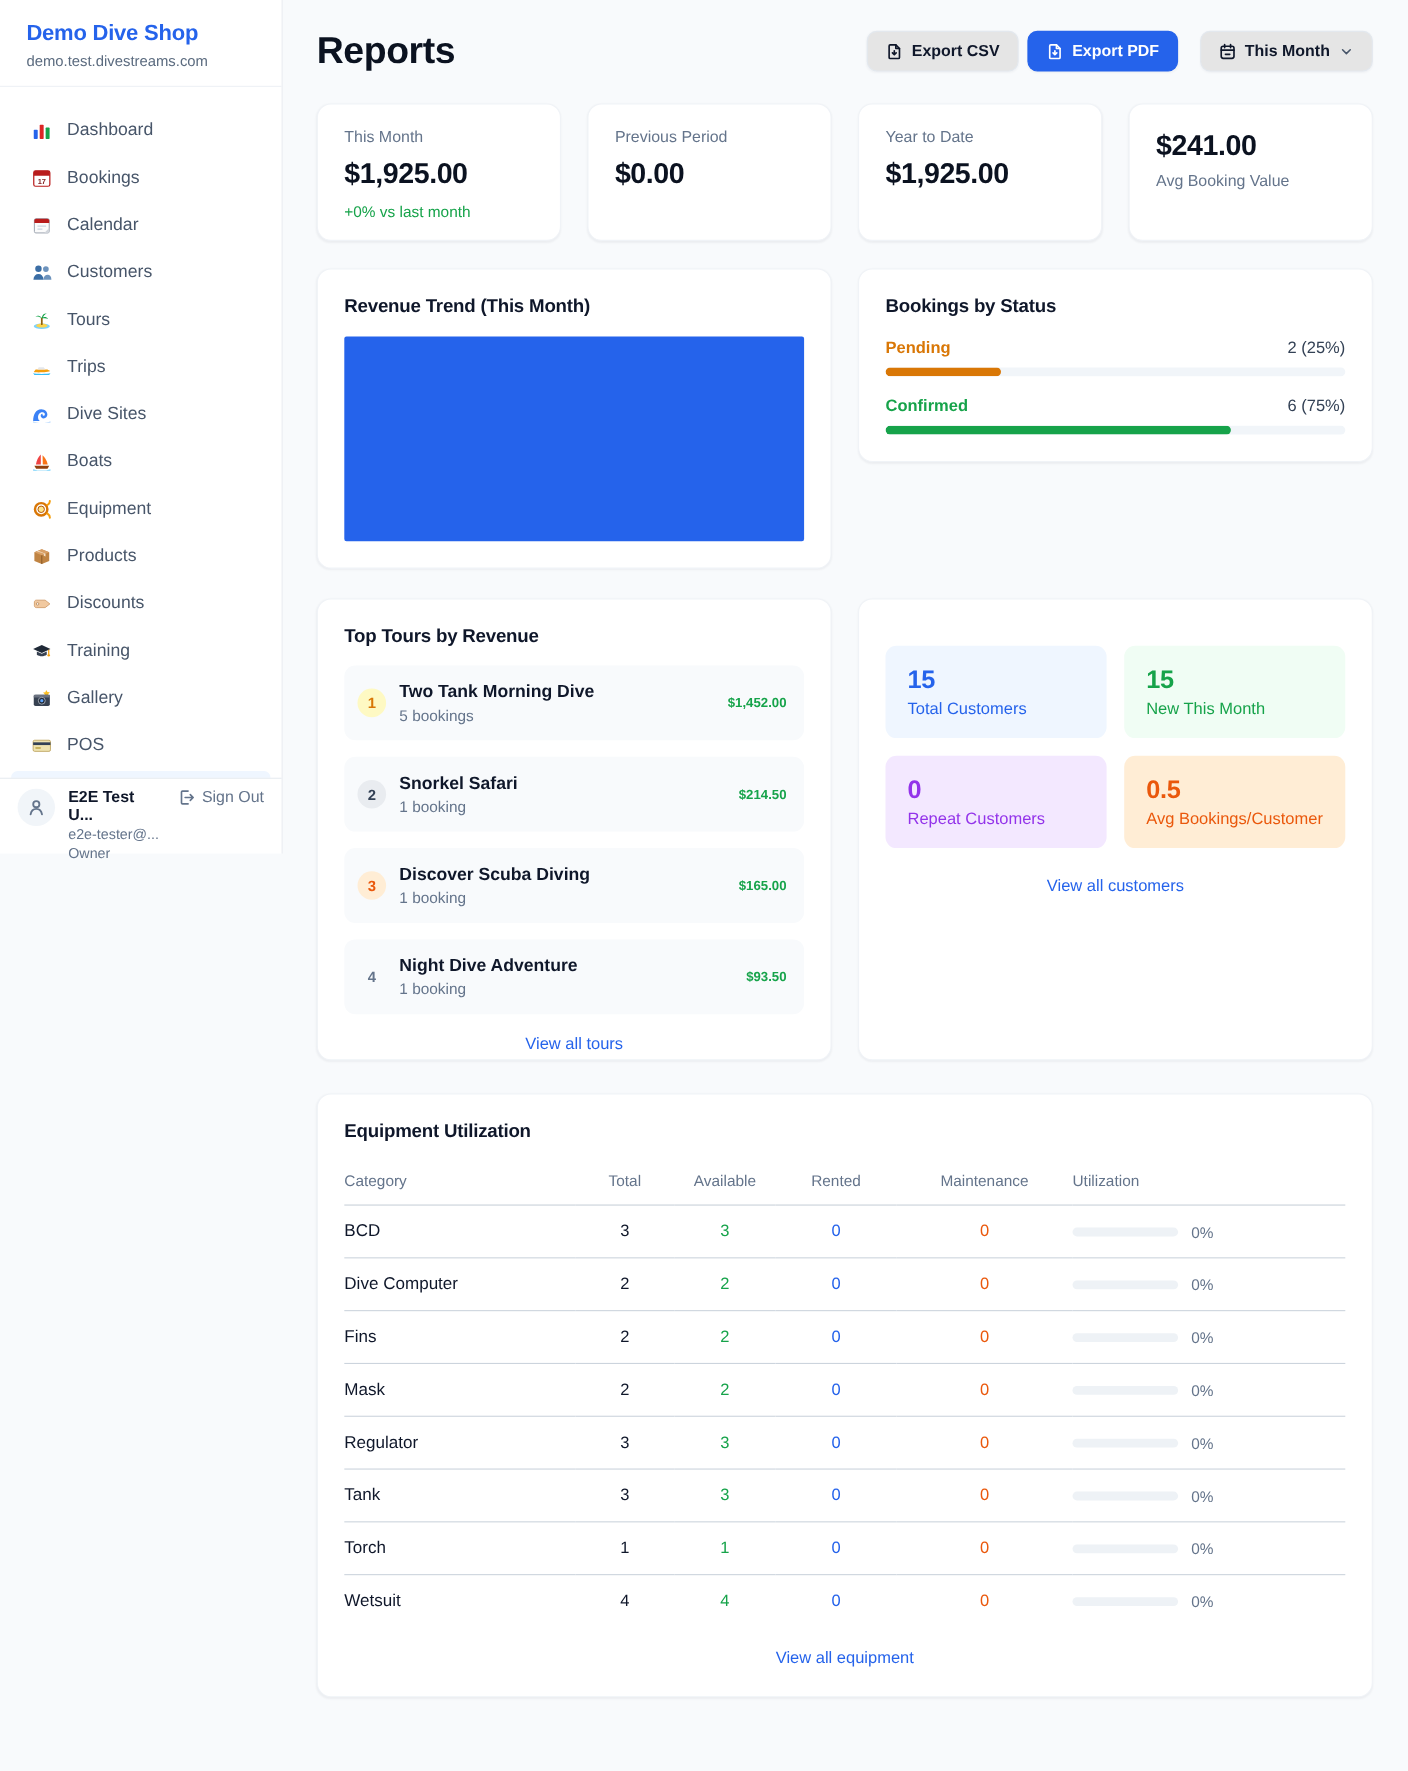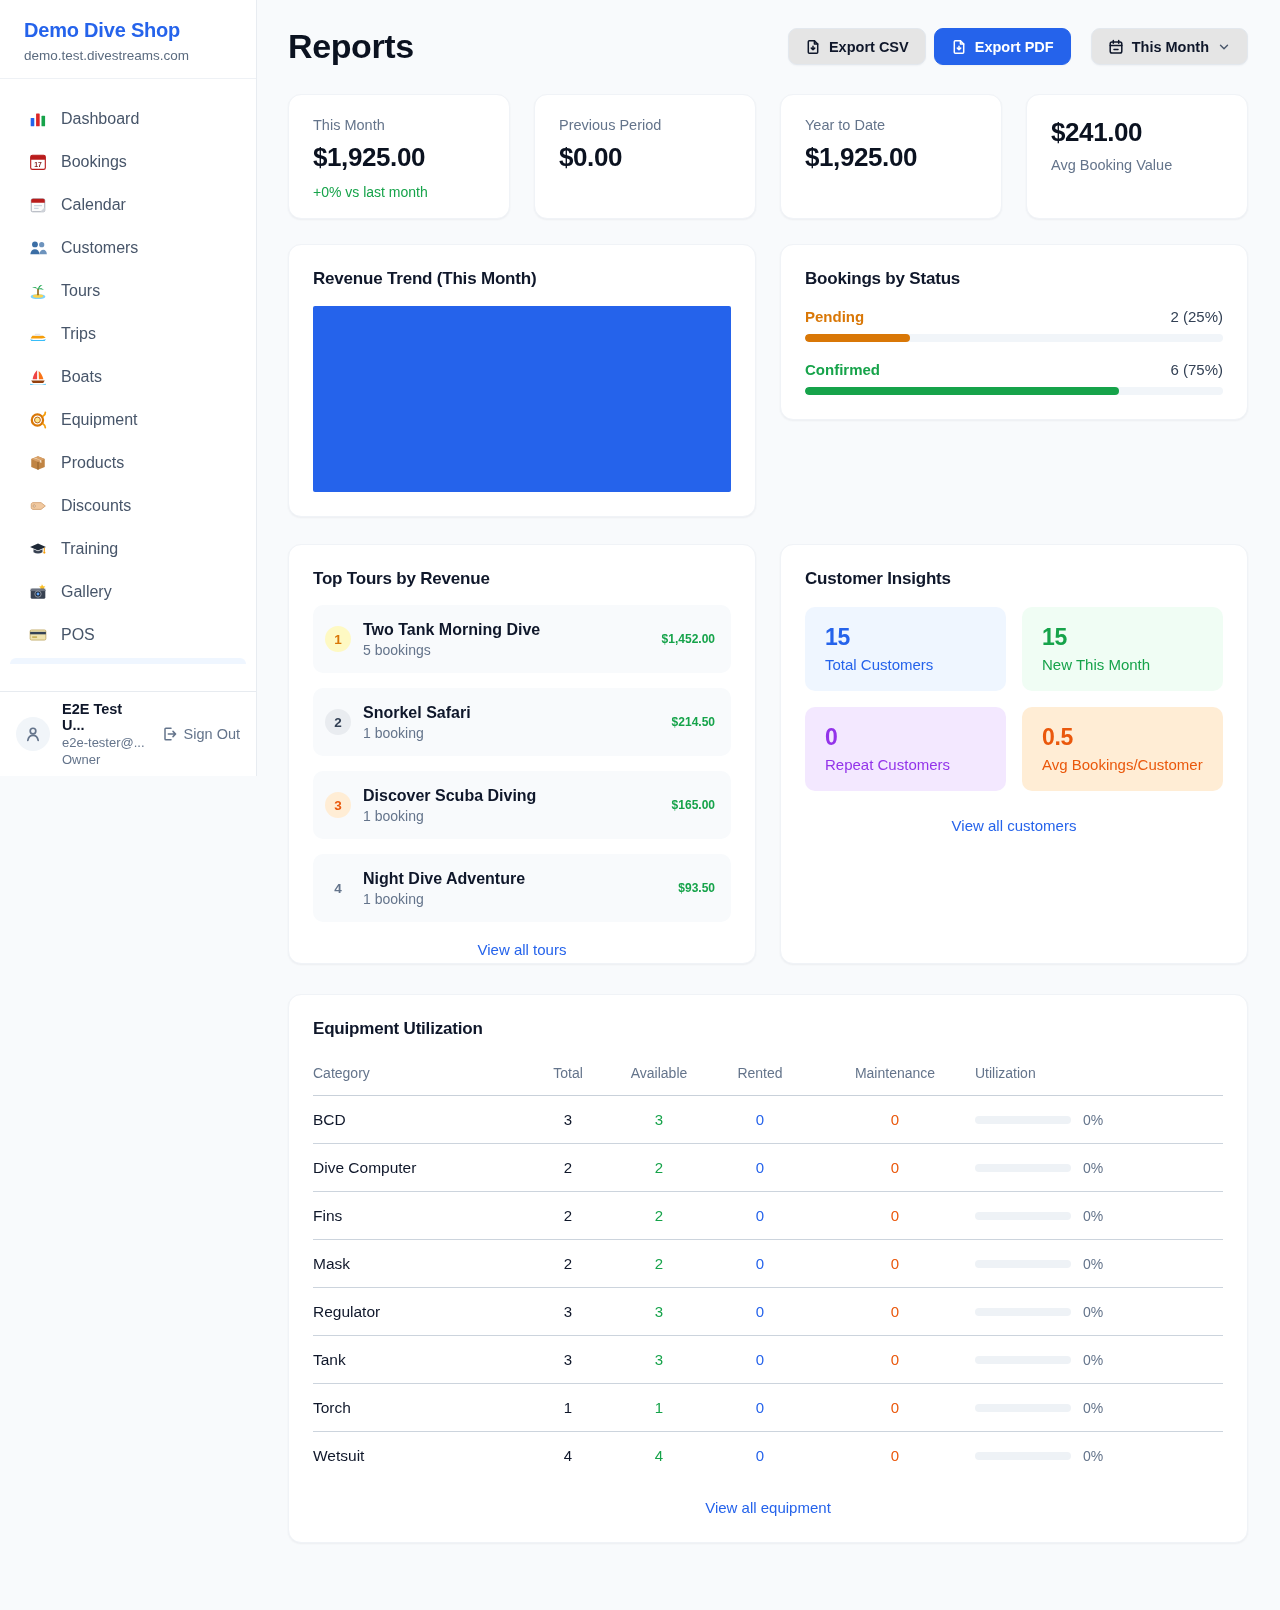--- a/index.html
+++ b/index.html
@@ -31,21 +31,21 @@
   }
   .nav-item .nicon { width:18px; height:18px; flex:0 0 18px; display:inline-flex; }
   .nav-item .nicon svg { width:18px; height:18px; }
   .active-sliver {
     height:6px; margin:2px 10px 0 10px;
     background:#eff6ff; border-radius:8px 8px 0 0;
   }
   .sidebar-foot {
     border-top:1px solid #e7ebf0;
     padding:9px 16px 9px 16px;
-    display:flex; align-items:center; gap:12px;
+    display:flex; align-items:flex-start; gap:12px;
   }
   .avatar {
     width:34px; height:34px; border-radius:50%;
     background:#f1f5f9; display:flex; align-items:center; justify-content:center;
     flex:0 0 34px;
   }
   .foot-meta { flex:1 1 auto; min-width:0; }
   .foot-name { font-size:14.5px; font-weight:700; color:#0f172a; }
   .foot-email, .foot-role { font-size:13px; color:#64748b; margin-top:2px; }
   .signout { display:flex; align-items:center; gap:7px; color:#64748b; font-size:14.5px; cursor:pointer; white-space:nowrap; }
@@ -223,20 +223,29 @@
             <path d="M1 12.6c2 1 12 1 14 0l-1 1.6H2z" fill="#38bdf8"></path>
             <path d="M1.5 11.8L3 9.6h9.5l2.3 1.4c-.6 1-11.5 1.4-13.3.8z" fill="#f59e0b"></path>
             <path d="M4.5 9.6l1-1.8h4l1.5 1.8z" fill="#e5e7eb"></path>
           </svg>
         </span>
       <span>Trips</span>
     </li>
     <li class="nav-item">
       <span class="nicon">
           <svg viewBox="0 0 16 16">
+            <path d="M1 13c0-5 2.2-9.5 6.5-9.5 3.4 0 5 2.3 5 4.4 0 1.8-1.3 3.1-3 3.1-1.4 0-2.4-.9-2.4-2.1 0-.9.6-1.6 1.5-1.6-.3 1.5.8 1.9 1.5 1.3.8-.7.4-2.6-1.7-2.6-2.3 0-3.6 2.2-3.4 4.6.2 1.9 1.4 2.4 1.4 2.4z" fill="#3b82f6"></path>
+            <path d="M1 13.4c3.5 1.2 10.5 1.2 14 0v1H1z" fill="#93c5fd"></path>
+          </svg>
+        </span>
+      <span>Dive Sites</span>
+    </li>
+    <li class="nav-item">
+      <span class="nicon">
+          <svg viewBox="0 0 16 16">
             <path d="M7.2 2v8H3.2c.6-3.4 2-6.2 4-8z" fill="#ef4444"></path>
             <path d="M8.6 2.6l.2 7.4h4c-.8-3.2-2.2-5.7-4.2-7.4z" fill="#f97316"></path>
             <path d="M2 11h12l-1.4 2.4H3.4z" fill="#92400e"></path>
             <path d="M1 14c4.5 1 9.5 1 14 0v.9H1z" fill="#38bdf8"></path>
           </svg>
         </span>
       <span>Boats</span>
     </li>
     <li class="nav-item">
       <span class="nicon">
@@ -443,21 +452,20 @@
             <div class="tour-name">Night Dive Adventure</div>
             <div class="tour-sub">1 booking</div>
           </div>
           <span class="tour-amount">$93.50</span>
         </div>
       </div>
       <a class="view-link">View all tours</a>
     </div>
 
     <div class="card panel">
-      <div class="panel-title">Customer Insights</div>
       <div class="tiles">
         <div class="tile blue">
           <div class="tile-value">15</div>
           <div class="tile-label">Total Customers</div>
         </div>
         <div class="tile green">
           <div class="tile-value">15</div>
           <div class="tile-label">New This Month</div>
         </div>
         <div class="tile purple">

